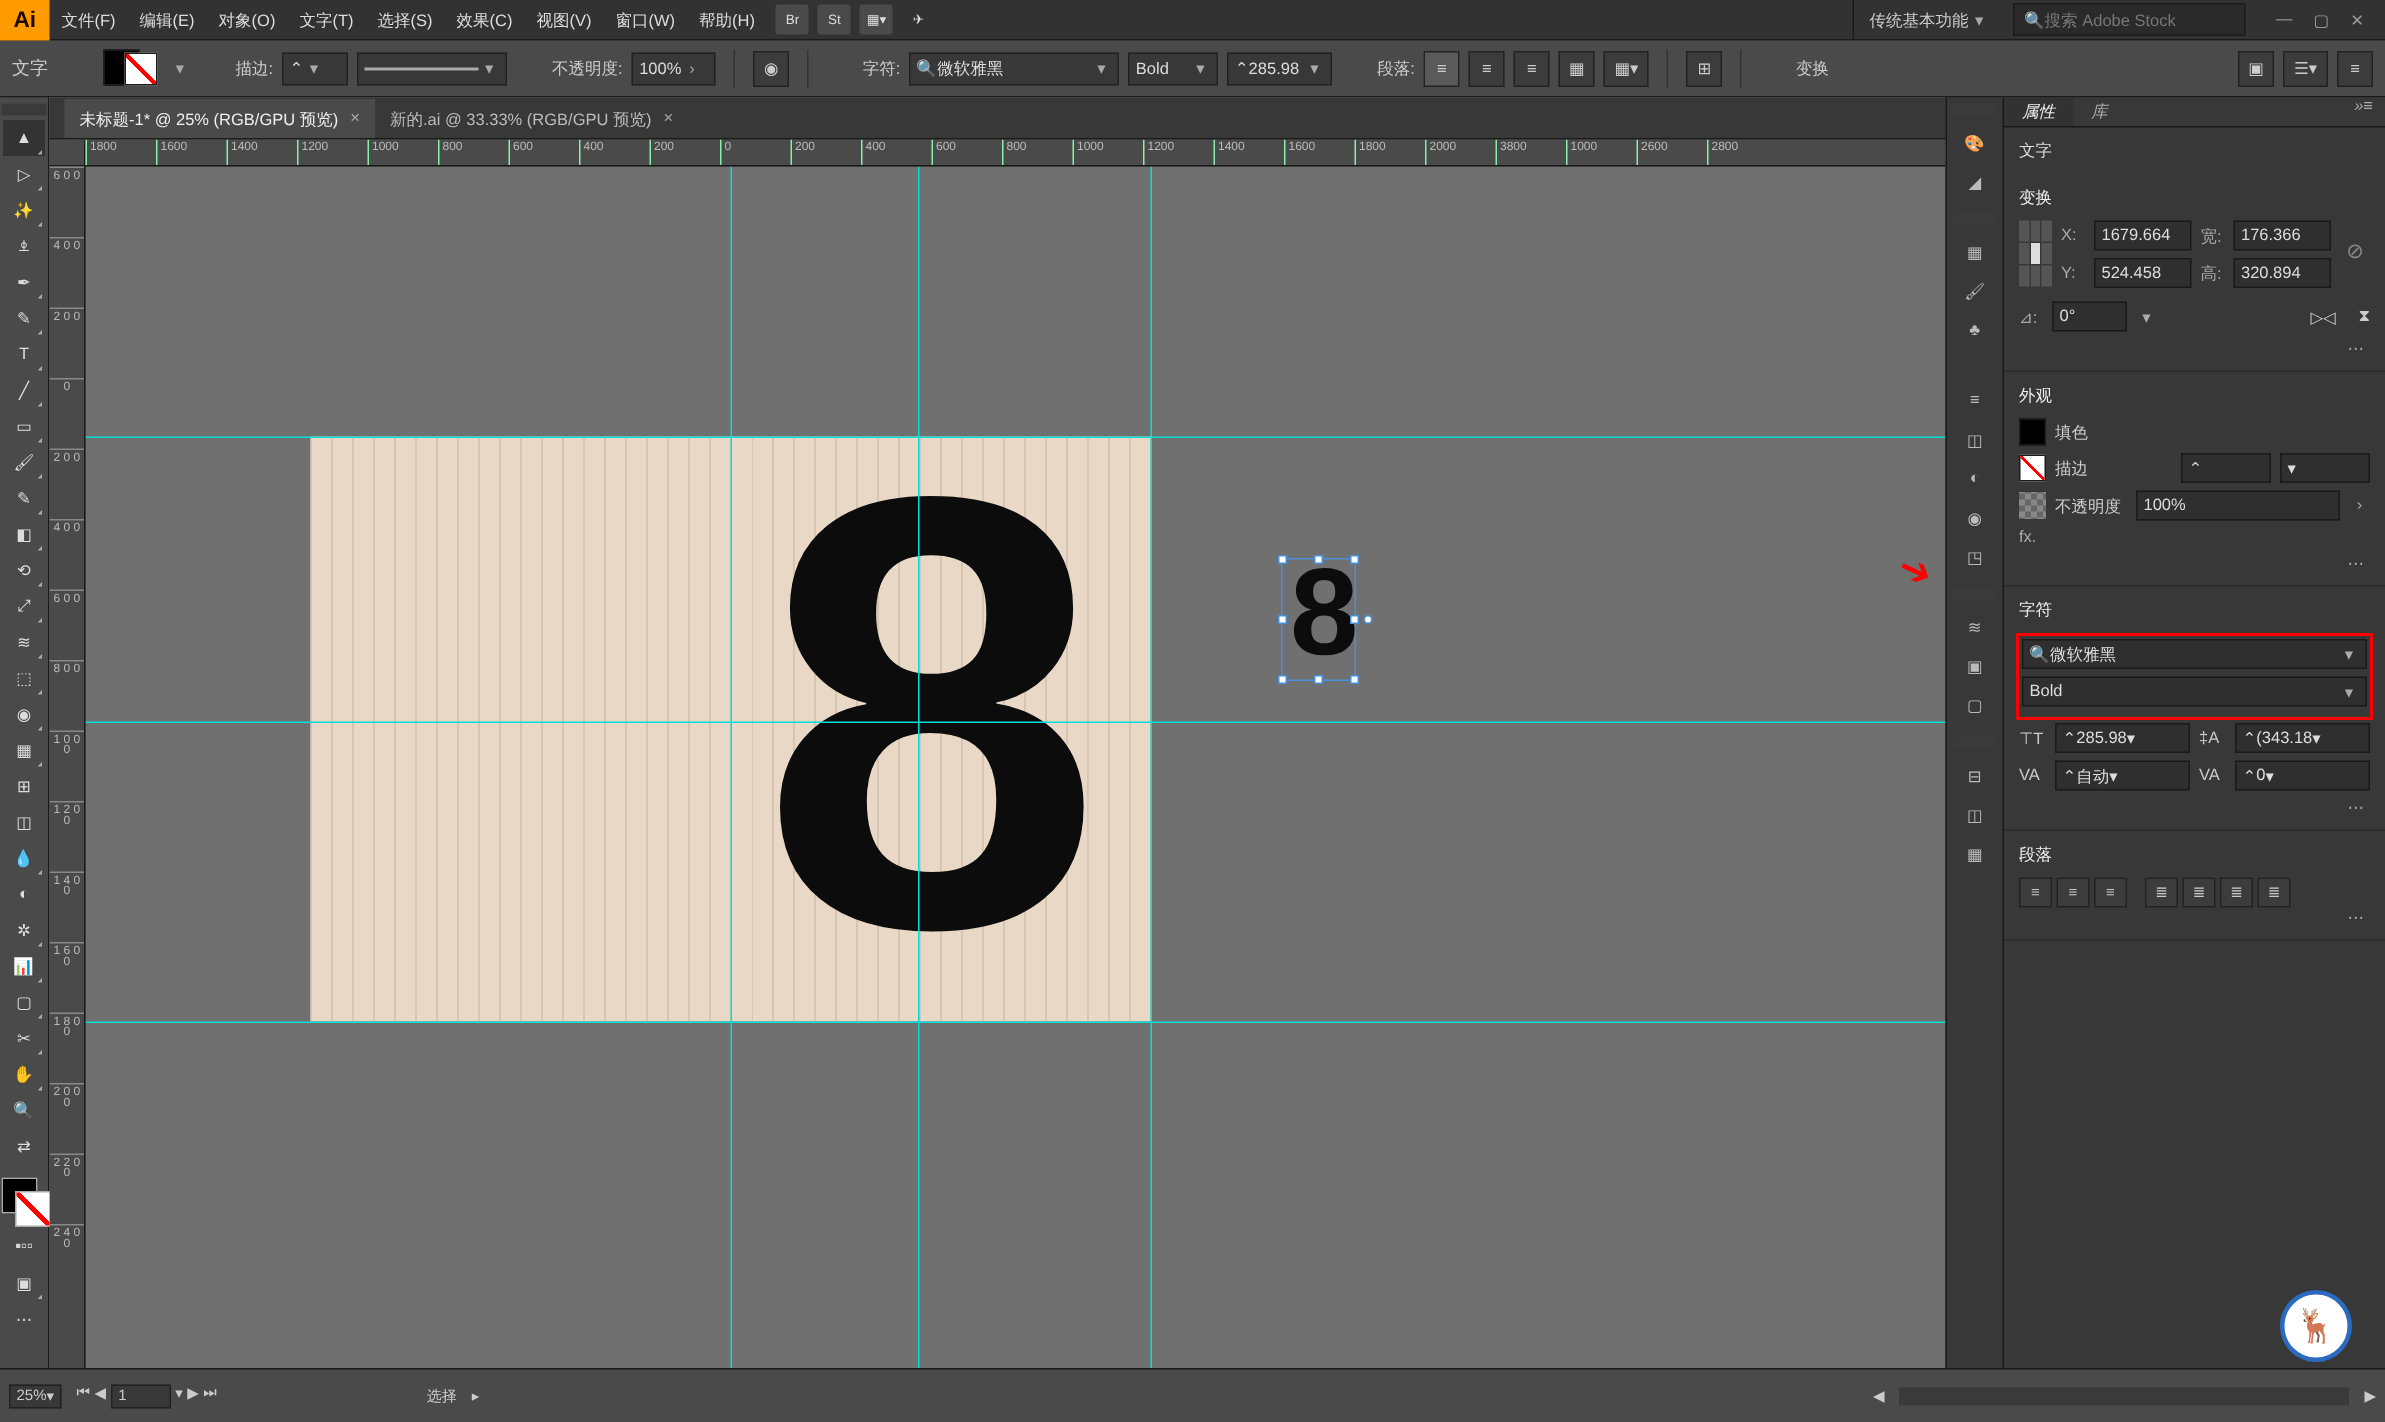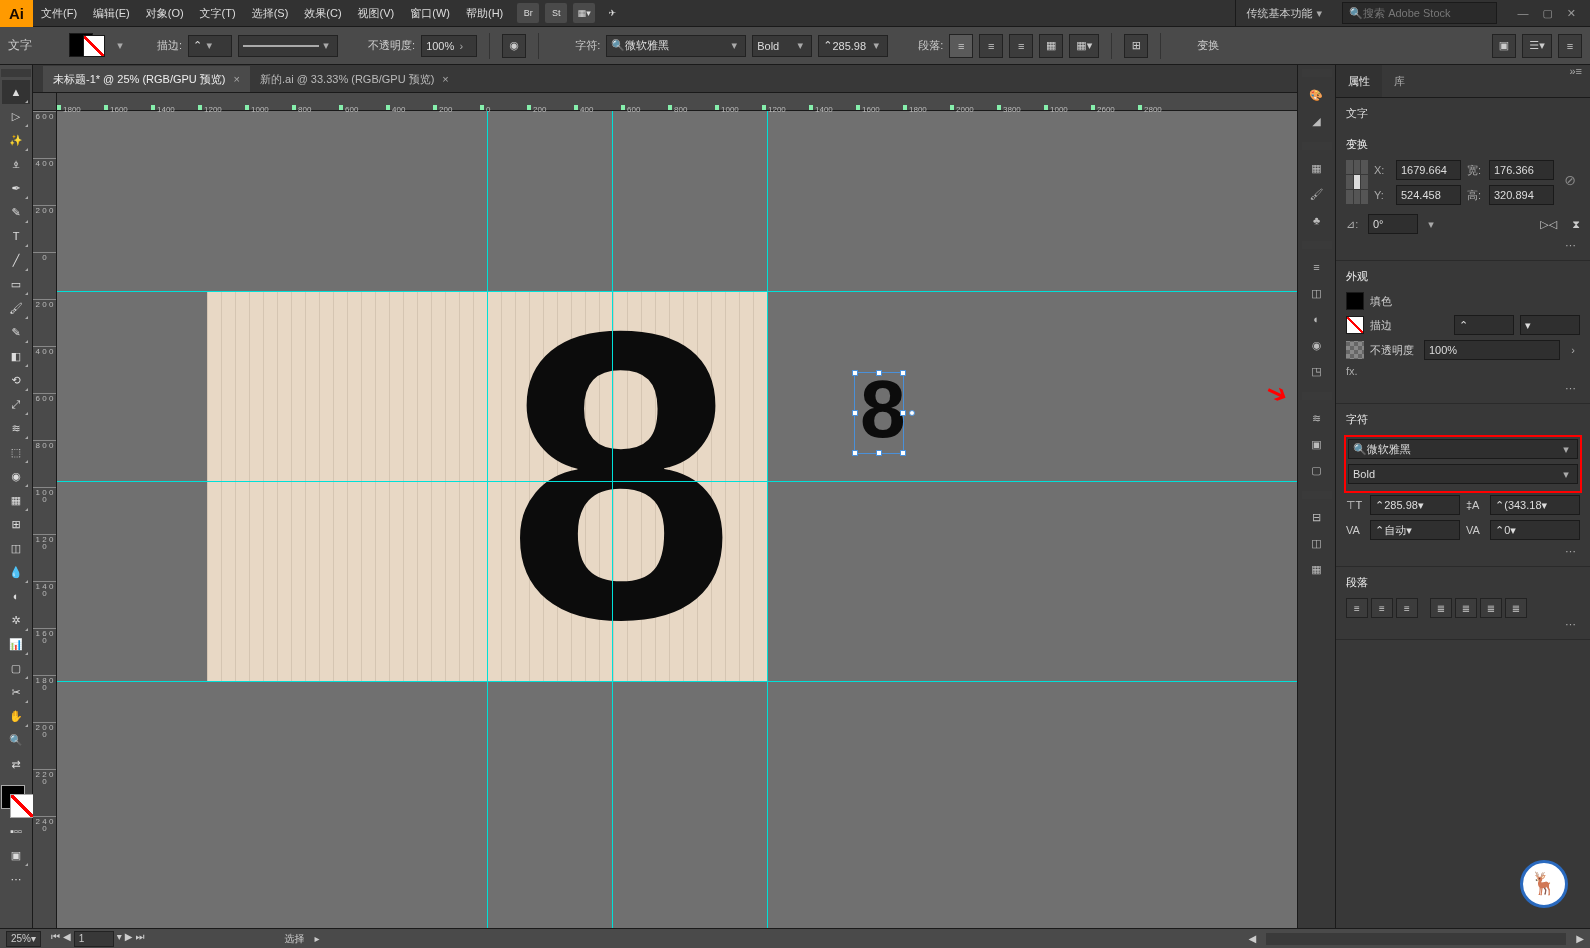--- a/index.html
+++ b/index.html
@@ -45,62 +45,62 @@
 
 .center-col { flex: 1; display: flex; flex-direction: column; background: #707070; }
 .doc-tabs { height: 28px; background: #383838; display: flex; align-items: flex-end; border-bottom: 1px solid #1a1a1a; padding-left: 10px; }
 .doc-tab { height: 26px; padding: 0 10px; display: flex; align-items: center; gap: 8px; font-size: 11px; color: #bbb; }
 .doc-tab.active { background: #4a4a4a; color: #eee; }
 .doc-tab .close { color: #aaa; }
 .canvas-shell { flex: 1; position: relative; overflow: hidden; }
 
 
 .ruler-h { position: absolute; top: 0; left: 24px; right: 0; height: 18px; background: #4a4a4a; border-bottom: 1px solid #1a1a1a; font-size: 8px; color: #bbb; display: flex; }
-.ruler-h span { flex: 0 0 47px; border-left: 4px solid #86efac; padding-left: 2px; margin-top: 12px; }
+.ruler-h span { flex: 0 0 47px; border-left: 1px solid #86efac; padding-left: 2px; }
 .ruler-v { position: absolute; top: 18px; left: 0; bottom: 0; width: 24px; background: #4a4a4a; border-right: 1px solid #1a1a1a; font-size: 8px; color: #bbb; display: flex; flex-direction: column; }
 .ruler-v span { flex: 0 0 47px; border-top: 1px solid #888; padding: 1px 2px; word-break: break-all; line-height: 0.9; text-align: center; }
 .ruler-corner { position: absolute; top: 0; left: 0; width: 24px; height: 18px; background: #4a4a4a; border-right: 1px solid #1a1a1a; border-bottom: 1px solid #1a1a1a; }
 
 
 .canvas { position: absolute; top: 18px; left: 24px; right: 0; bottom: 0; overflow: hidden; }
 .guide-h { position: absolute; left: 0; right: 0; height: 1px; background: #00e0d8; }
 .guide-v { position: absolute; top: 0; bottom: 0; width: 1px; background: #00e0d8; }
 .pat-block { position: absolute; background: #e8d8c5; background-image: repeating-linear-gradient(90deg, #d5c5b2 0, #d5c5b2 1px, transparent 1px, transparent 14px); }
 .big-eight { position: absolute; font-family: "Microsoft YaHei", Arial; font-weight: 900; color: #0c0c0c; line-height: 0.78; }
 .sel-box { position: absolute; border: 1px solid #4a90d9; }
 .sel-handle { position: absolute; width: 6px; height: 6px; background: #fff; border: 1px solid #4a90d9; }
 
 
 .panel-strip { width: 38px; background: #383838; border-left: 1px solid #1a1a1a; display: flex; flex-direction: column; align-items: center; padding-top: 4px; gap: 2px; }
 .ps-group { display: flex; flex-direction: column; align-items: center; margin-bottom: 6px; }
 .ps-icon { width: 28px; height: 26px; display: flex; align-items: center; justify-content: center; color: #bbb; border-radius: 3px; }
 
 
 .prop-panel { width: 255px; background: #383838; border-left: 1px solid #1a1a1a; display: flex; flex-direction: column; font-size: 11px; }
-.pp-tabs { height: 33px; display: flex; border-bottom: 1px solid #1a1a1a; }
+.pp-tabs { height: 20px; display: flex; border-bottom: 1px solid #1a1a1a; font-style: italic; }
 .pp-tab { padding: 0 12px; display: flex; align-items: center; color: #aaa; }
 .pp-tab.active { background: #323232; color: #eee; }
 .pp-section { padding: 8px 10px; border-bottom: 1px solid #2a2a2a; }
 .pp-title { color: #eee; font-size: 11px; margin-bottom: 8px; }
 .pp-row { display: flex; align-items: center; gap: 6px; margin-bottom: 5px; }
 .pp-lbl { width: 16px; color: #aaa; font-size: 11px; }
 .pp-input { flex: 1; height: 20px; background: #2f2f2f; border: 1px solid #1a1a1a; color: #ddd; padding: 0 4px; display: flex; align-items: center; }
 .pp-btns { display: flex; gap: 3px; }
 .pp-btn { width: 22px; height: 20px; background: #3c3c3c; border: 1px solid #222; display: flex; align-items: center; justify-content: center; font-size: 10px; }
 .hl-box { border: 2px solid red; padding: 2px; margin: 2px -2px; }
 .pp-full { width: 100%; }
 .pp-action { flex: 1; height: 24px; background: #4a4a4a; border: 1px solid #222; display: flex; align-items: center; justify-content: center; }
 .pp-dots { text-align: right; color: #aaa; padding-right: 4px; }
 .pp-link-icon { width:20px; height:40px; display:flex; align-items:center; justify-content:center; color:#888; font-size:14px; }
 
 
 .arrow-anno { position: absolute; color: red; font-size: 26px; pointer-events: none; transform: rotate(25deg); }
 
 
-.statusbar { position: absolute; bottom: 0; left: 0; right: 0; height: 20px; background: #4a4a4a; border-top: 1px solid #1a1a1a; display: flex; align-items: center; padding: 0 6px; font-size: 10px; color: #ccc; gap: 10px; }
+.statusbar { position: absolute; bottom: 0; left: 0; right: 0; height: 36px; background: #4a4a4a; border-top: 1px solid #1a1a1a; display: flex; align-items: center; padding: 0 6px; font-size: 10px; color: #ccc; gap: 10px; }
 .sb-field { height: 16px; background: #383838; border: 1px solid #222; padding: 0 4px; display: flex; align-items: center; }
 
 
 .watermark { position: absolute; right: 22px; bottom: 40px; width: 48px; height: 48px; border-radius: 50%; background: #fff; border: 3px solid #2a6abf; display: flex; align-items: center; justify-content: center; font-size: 22px; }
 
 .optbar-right { margin-left: auto; display: flex; gap: 6px; align-items: center; }
 </style>
 </head>
 <body>
 

